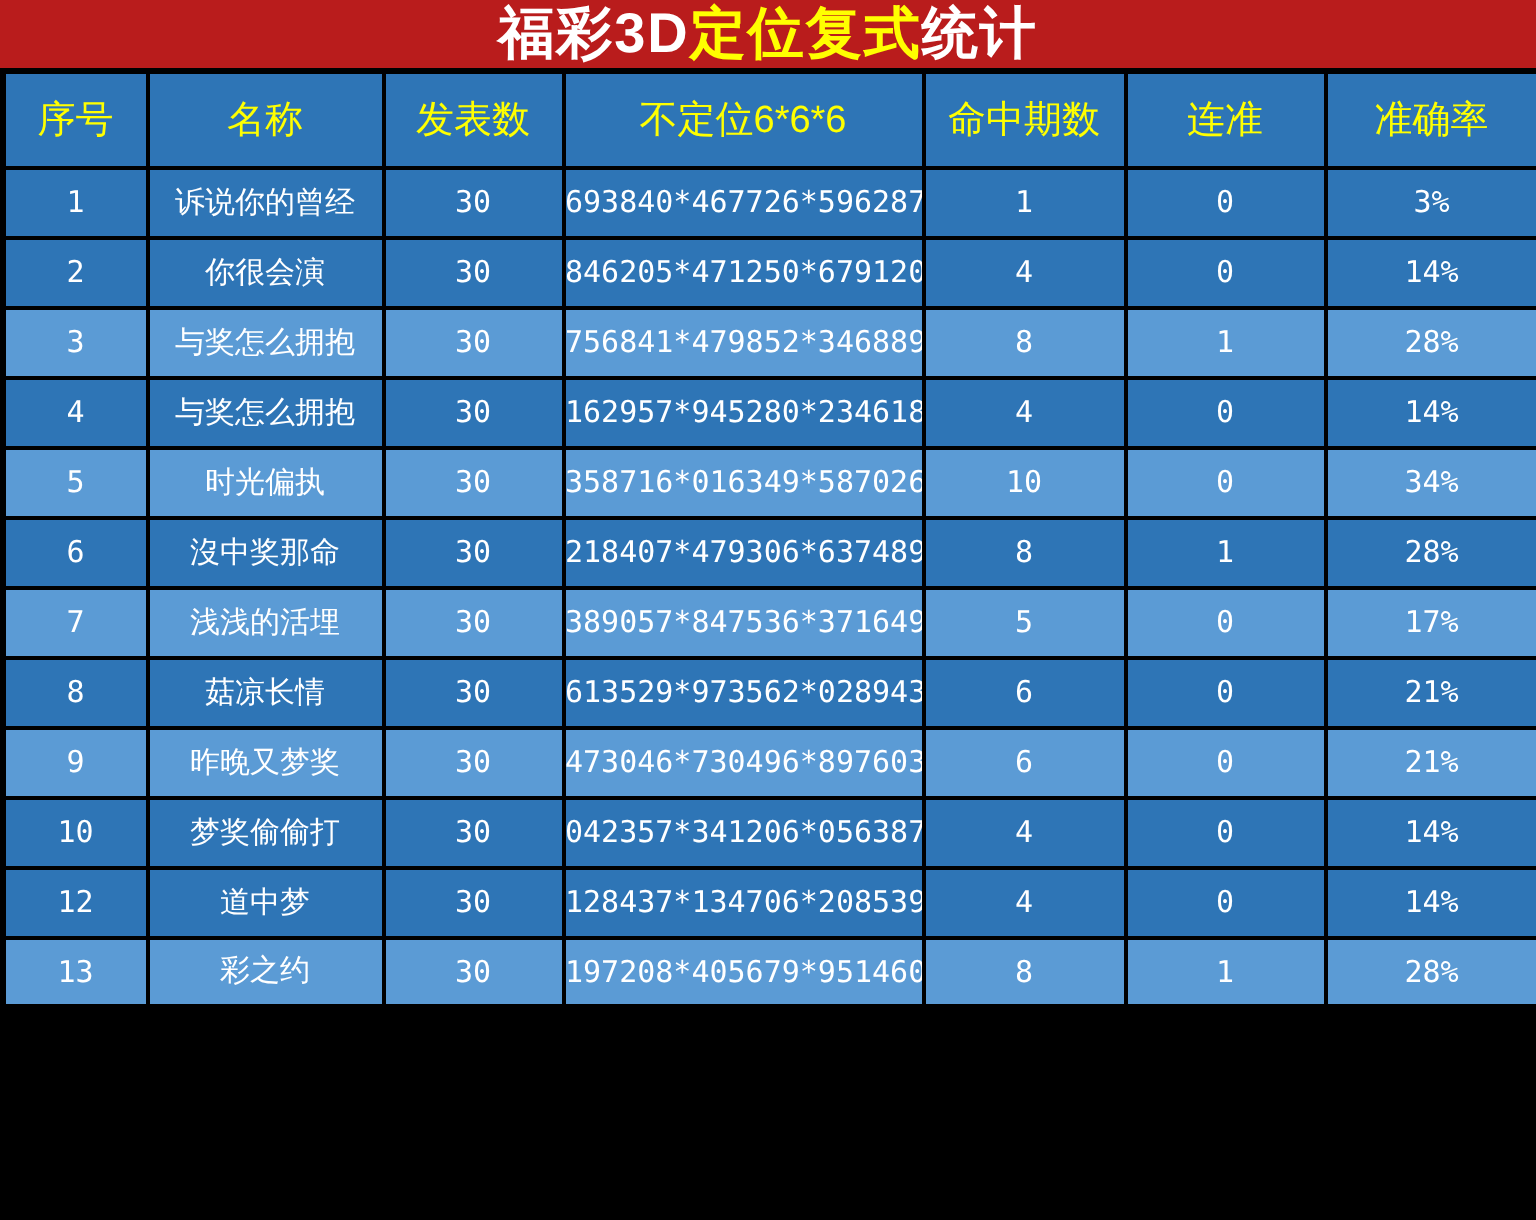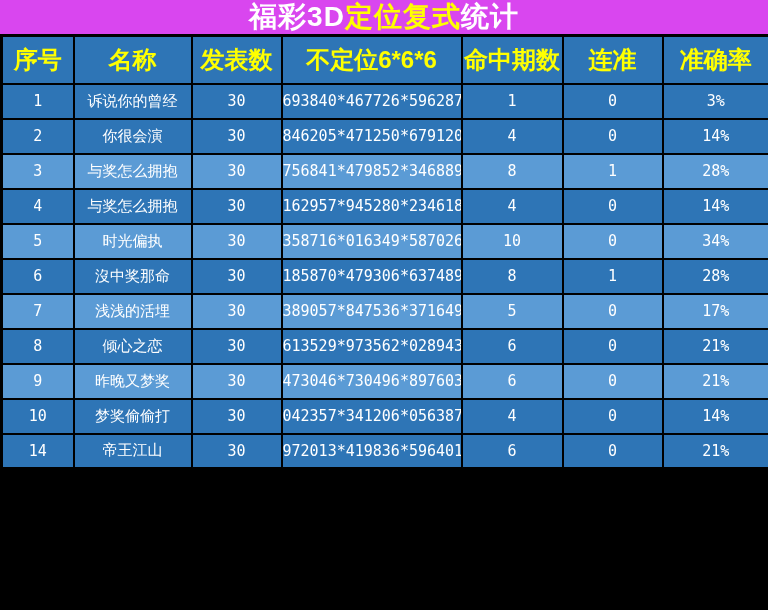--- a/index.html
+++ b/index.html
@@ -4,21 +4,21 @@
 <style>
   * { margin: 0; padding: 0; box-sizing: border-box; }
   html, body {
     width: 768px; height: 610px;
     background: #000000;
     overflow: hidden;
     font-family: "Liberation Sans", sans-serif;
   }
   .title-bar {
     height: 34px;
-    background: #d946ef;
+    background: #b91c1c;
     text-align: center;
     line-height: 34px;
     font-size: 28px;
     font-weight: bold;
     letter-spacing: 1px;
     white-space: nowrap;
   }
   .title-white { color: #FFFFFF; }
   .title-yellow { color: #FFFF00; }
   table.stats {
@@ -30,22 +30,22 @@
   table.stats th, table.stats td {
     border: 2px solid #000000;
     text-align: center;
     vertical-align: middle;
     overflow: hidden;
     white-space: nowrap;
   }
   table.stats th {
     background: var(--header-bg, #2E75B6);
     color: var(--header-text, #FFFF00);
-    font-size: 24px;
-    font-weight: bold;
+    font-size: 19px;
+    font-weight: normal;
     height: 48px;
   }
   table.stats td {
     color: var(--row-text, #FFFFFF);
     font-size: 15px;
     height: 35px;
     font-weight: normal;
   }
   tr.dark td { background: var(--row-dark, #2E75B6); }
   tr.light td { background: var(--row-light, #5B9BD5); }
@@ -122,37 +122,37 @@
         <td class="num">30</td>
         <td class="num">358716*016349*587026</td>
         <td class="num">10</td>
         <td class="num">0</td>
         <td class="num">34%</td>
       </tr>
       <tr class="dark">
         <td class="num">6</td>
         <td>沒中奖那命</td>
         <td class="num">30</td>
-        <td class="num">185870*479306*637489</td>
+        <td class="num">218407*479306*637489</td>
         <td class="num">8</td>
         <td class="num">1</td>
         <td class="num">28%</td>
       </tr>
       <tr class="light">
         <td class="num">7</td>
         <td>浅浅的活埋</td>
         <td class="num">30</td>
         <td class="num">389057*847536*371649</td>
         <td class="num">5</td>
         <td class="num">0</td>
         <td class="num">17%</td>
       </tr>
       <tr class="dark">
         <td class="num">8</td>
-        <td>倾心之恋</td>
+        <td>菇凉长情</td>
         <td class="num">30</td>
         <td class="num">613529*973562*028943</td>
         <td class="num">6</td>
         <td class="num">0</td>
         <td class="num">21%</td>
       </tr>
       <tr class="light">
         <td class="num">9</td>
         <td>昨晚又梦奖</td>
         <td class="num">30</td>
@@ -164,22 +164,31 @@
       <tr class="dark">
         <td class="num">10</td>
         <td>梦奖偷偷打</td>
         <td class="num">30</td>
         <td class="num">042357*341206*056387</td>
         <td class="num">4</td>
         <td class="num">0</td>
         <td class="num">14%</td>
       </tr>
       <tr class="dark">
-        <td class="num">14</td>
-        <td>帝王江山</td>
+        <td class="num">12</td>
+        <td>道中梦</td>
         <td class="num">30</td>
-        <td class="num">972013*419836*596401</td>
-        <td class="num">6</td>
+        <td class="num">128437*134706*208539</td>
+        <td class="num">4</td>
         <td class="num">0</td>
-        <td class="num">21%</td>
+        <td class="num">14%</td>
+      </tr>
+      <tr class="light">
+        <td class="num">13</td>
+        <td>彩之约</td>
+        <td class="num">30</td>
+        <td class="num">197208*405679*951460</td>
+        <td class="num">8</td>
+        <td class="num">1</td>
+        <td class="num">28%</td>
       </tr>
     </tbody>
 </table>
 
 </body></html>

